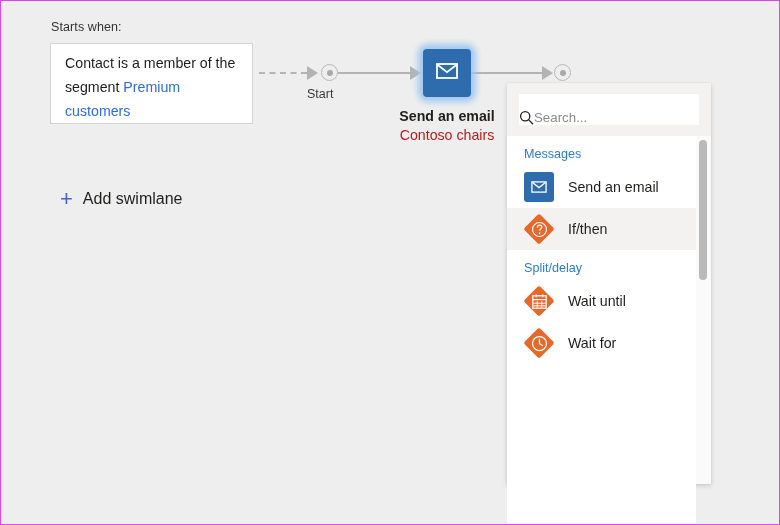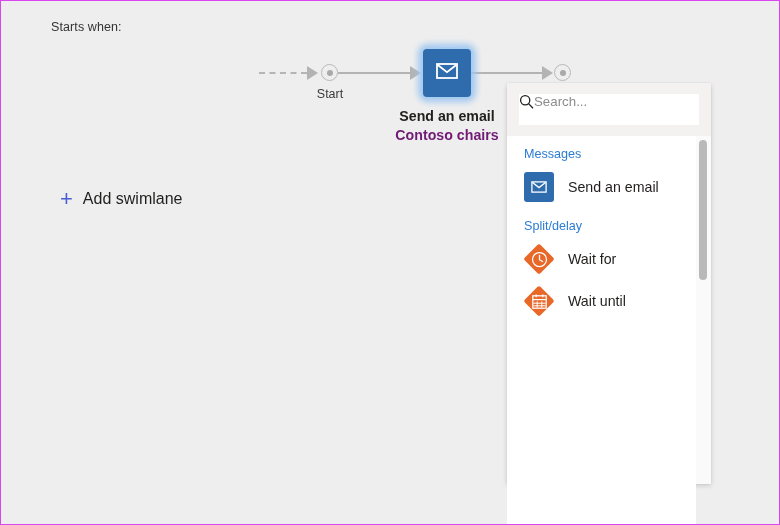--- a/index.html
+++ b/index.html
@@ -88,21 +88,20 @@
     height: 6px;
     margin: -3px 0 0 -3px;
     border-radius: 50%;
     background: #a9a9a9;
   }
   .start-label {
     position: absolute;
     left: 306px;
     top: 86px;
     width: 46px;
-    text-align: center;
     font-size: 12.5px;
     color: #3b3a39;
   }
 
   
   .email-node-wrap {
     position: absolute;
     left: 422px;
     top: 48px;
   }
@@ -137,23 +136,22 @@
   .node-caption .title {
     display: block;
     font-size: 14.2px;
     font-weight: bold;
     color: #201f1e;
     line-height: 19px;
   }
   .node-caption .sub {
     display: block;
     font-size: 14.2px;
-    color: #701a75;
+    color: #b91c1c;
     line-height: 19px;
-    font-weight: bold;
   }
 
   
   .add-swimlane {
     position: absolute;
     left: 59px;
     top: 187px;
     display: flex;
     align-items: center;
     gap: 10px;
@@ -181,21 +179,21 @@
     box-shadow: 0 1.6px 5px rgba(0,0,0,.16), 0 0 1px rgba(0,0,0,.12);
   }
   .panel-search {
     position: absolute;
     left: 12px;
     top: 11px;
     width: 180px;
     height: 31px;
     background: #ffffff;
     display: flex;
-    align-items: flex-start;
+    align-items: flex-end;
     box-sizing: border-box;
   }
   .panel-search .s-icon {
     width: 30px;
     display: flex;
     align-items: center;
     justify-content: center;
   }
   .panel-search input {
     border: 0;
@@ -291,20 +289,25 @@
     background: #b9b9b9;
   }
 </style>
 </head>
 <body>
 
 <div id="canvas">
 
   <div class="starts-when-label">Starts when:</div>
 
+  <div class="trigger-card">
+    <div class="trigger-text">
+      <span>Contact is a member of the segment </span><span class="seg-link">Premium customers</span>
+    </div>
+  </div>
 
   <div class="conn dashed" style="left:258px; top:71px; width:48px;"></div>
   <div class="arrowhead" style="left:306px; top:65px;"></div>
 
   <div class="node-circle" style="left:320px; top:63px;"></div>
   <div class="start-label">Start</div>
 
   <div class="conn" style="left:337px; top:71px; width:72px;"></div>
   <div class="arrowhead" style="left:409px; top:65px;"></div>
 
@@ -353,52 +356,63 @@
         <span class="icon-square">
           <svg width="16" height="12" viewBox="0 0 16 12" aria-hidden="true">
             <rect x="0.9" y="0.9" width="14.2" height="10.2" fill="none" stroke="#ffffff" stroke-width="1.3"></rect>
             <path d="M1.5 1.6 L8 6.6 L14.5 1.6" fill="none" stroke="#ffffff" stroke-width="1.3"></path>
           </svg>
         </span>
         <span class="li-label">Send an email</span>
       </div>
 
 
-
-
-      <div class="group-header">Split/delay</div>
-
-      <div class="list-item">
+      <div class="list-item hovered">
         <span class="icon-diamond">
           <span class="dm"></span>
           <svg width="17" height="17" viewBox="0 0 17 17" aria-hidden="true">
-            <circle cx="8.5" cy="8.5" r="7" fill="none" stroke="#ffffff" stroke-width="1.25"></circle>
-            <path d="M8.5 4.4 L8.5 8.7 L11.6 10.5" fill="none" stroke="#ffffff" stroke-width="1.25" stroke-linecap="round" stroke-linejoin="round"></path>
+            <circle cx="8.5" cy="8.5" r="7" fill="none" stroke="#ffffff" stroke-width="1.2"></circle>
+            <path d="M6.4 6.3c0.1-1.3 1.1-2.1 2.3-2.1 1.2 0 2.1 0.8 2.1 1.9 0 1.5-2 1.6-2 3.2" fill="none" stroke="#ffffff" stroke-width="1.2" stroke-linecap="round"></path>
+            <circle cx="8.7" cy="12.1" r="0.85" fill="#ffffff"></circle>
           </svg>
         </span>
-        <span class="li-label">Wait for</span>
+        <span class="li-label">If/then</span>
       </div>
+
+
+      <div class="group-header">Split/delay</div>
 
       <div class="list-item">
         <span class="icon-diamond">
           <span class="dm"></span>
           <svg width="17" height="17" viewBox="0 0 17 17" aria-hidden="true">
             <rect x="1.8" y="2.8" width="13.4" height="12.4" fill="none" stroke="#ffffff" stroke-width="1.25"></rect>
             <line x1="1.8" y1="6.6" x2="15.2" y2="6.6" stroke="#ffffff" stroke-width="1.25"></line>
             <line x1="5.2" y1="1.4" x2="5.2" y2="4.2" stroke="#ffffff" stroke-width="1.25"></line>
             <line x1="11.8" y1="1.4" x2="11.8" y2="4.2" stroke="#ffffff" stroke-width="1.25"></line>
             <line x1="6.2" y1="8.4" x2="6.2" y2="14.6" stroke="#ffffff" stroke-width="1"></line>
             <line x1="10.8" y1="8.4" x2="10.8" y2="14.6" stroke="#ffffff" stroke-width="1"></line>
             <line x1="2.4" y1="10.2" x2="14.6" y2="10.2" stroke="#ffffff" stroke-width="1"></line>
             <line x1="2.4" y1="12.8" x2="14.6" y2="12.8" stroke="#ffffff" stroke-width="1"></line>
           </svg>
         </span>
         <span class="li-label">Wait until</span>
       </div>
 
+      <div class="list-item">
+        <span class="icon-diamond">
+          <span class="dm"></span>
+          <svg width="17" height="17" viewBox="0 0 17 17" aria-hidden="true">
+            <circle cx="8.5" cy="8.5" r="7" fill="none" stroke="#ffffff" stroke-width="1.25"></circle>
+            <path d="M8.5 4.4 L8.5 8.7 L11.6 10.5" fill="none" stroke="#ffffff" stroke-width="1.25" stroke-linecap="round" stroke-linejoin="round"></path>
+          </svg>
+        </span>
+        <span class="li-label">Wait for</span>
+      </div>
+
     </div>
 
     <div class="scroll-track">
       <div class="scroll-thumb"></div>
     </div>
 
   </div>
 
 </div>
 

